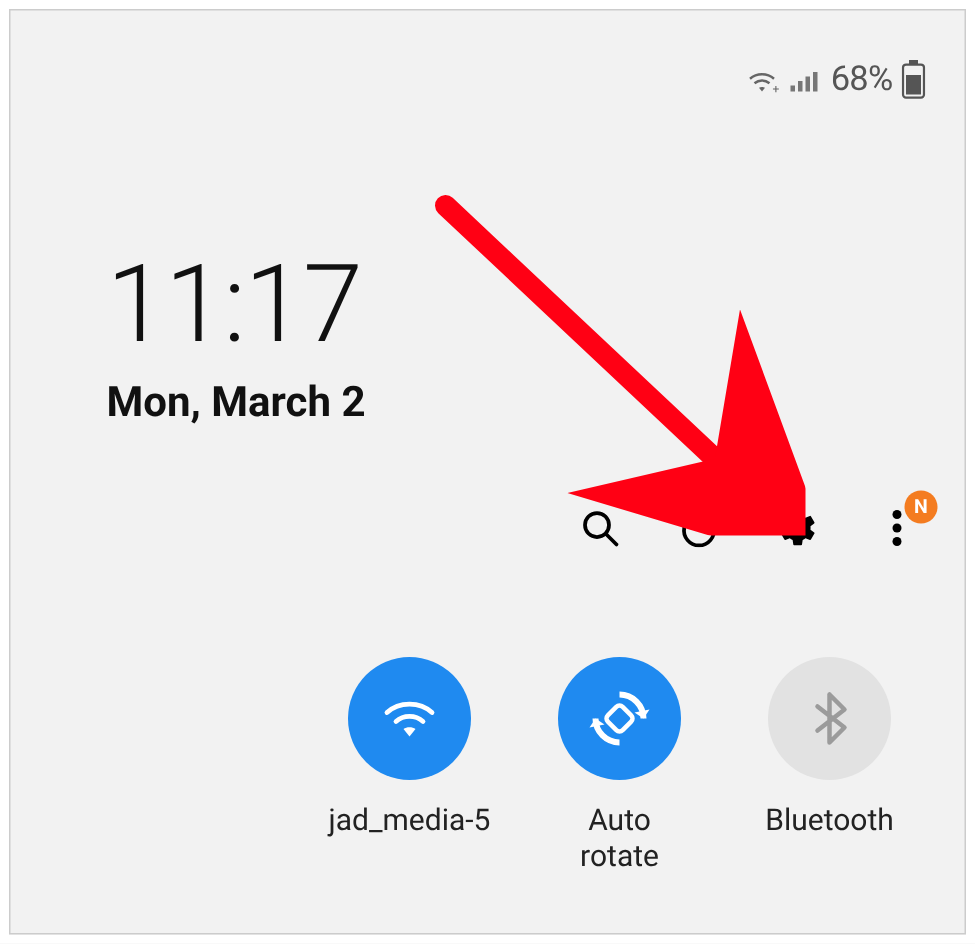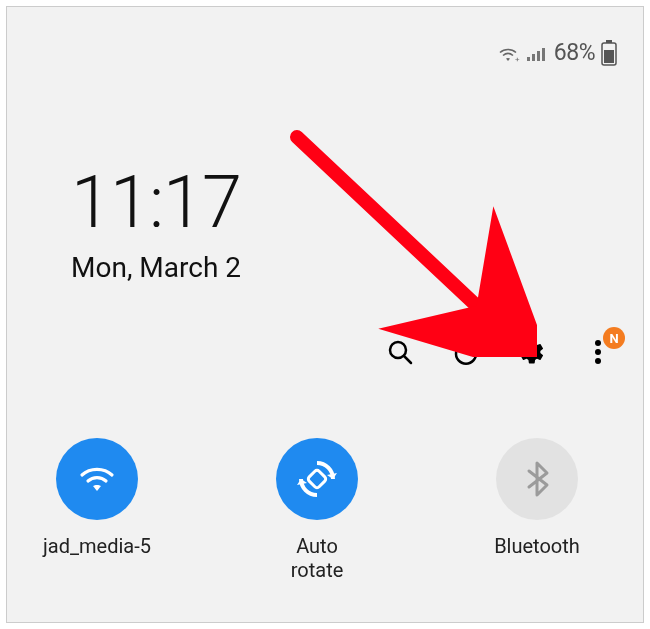--- a/index.html
+++ b/index.html
@@ -34,21 +34,21 @@
       font-size: 72px;
       font-weight: 300;
       color: #111;
       letter-spacing: -1px;
       line-height: 1;
     }
     .clock-date {
       font-size: 28px;
       color: #111;
       margin-top: 12px;
-      font-weight: 400;
+      font-weight: 700;
     }
     .action-row {
       position: absolute;
       top: 330px; right: 30px;
       display: flex; align-items: center; gap: 36px;
     }
     .action-btn {
       position: relative;
       width: 30px; height: 30px;
       display:flex; align-items:center; justify-content:center;
@@ -60,24 +60,24 @@
       width: 22px; height: 22px;
       background: #f47c20;
       border-radius: 50%;
       color: #fff;
       font-size: 13px;
       font-weight: 700;
       display:flex; align-items:center; justify-content:center;
     }
     .qs-row {
       position: absolute;
-      left: 0; right: 16px;
+      left: 0; right: 0;
       bottom: 40px;
       display: flex;
-      justify-content: space-between;
+      justify-content: flex-end;
       padding: 0 20px;
     }
     .qs-tile {
       width: 140px;
       display:flex; flex-direction:column; align-items:center;
       gap: 14px;
     }
     .qs-circle {
       width: 82px; height: 82px;
       border-radius: 50%;

